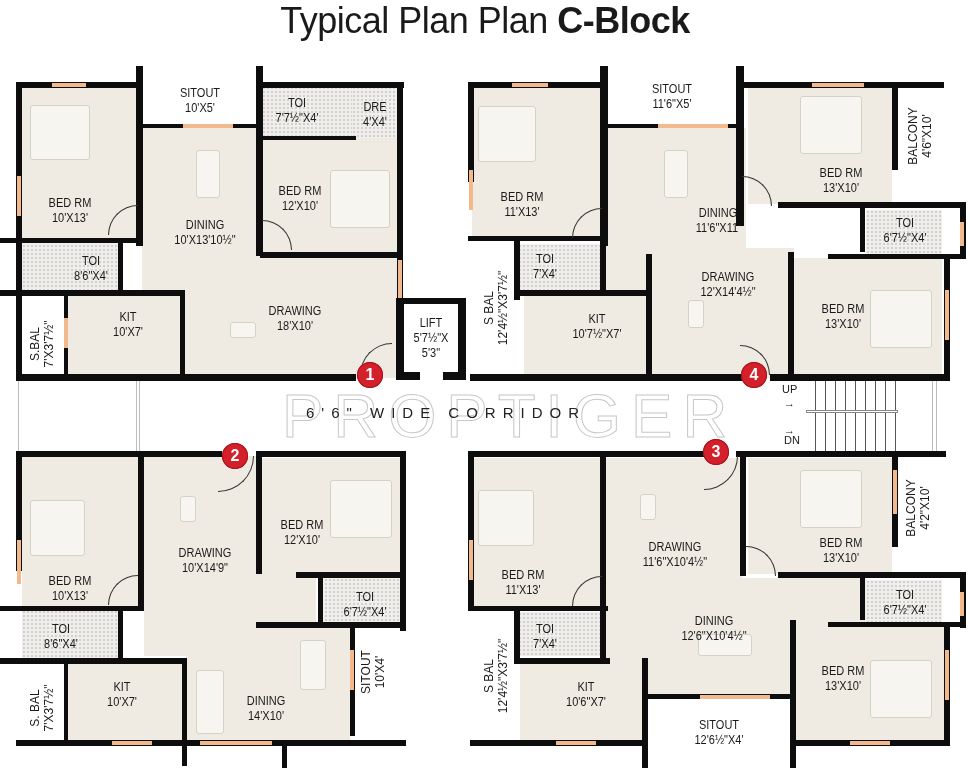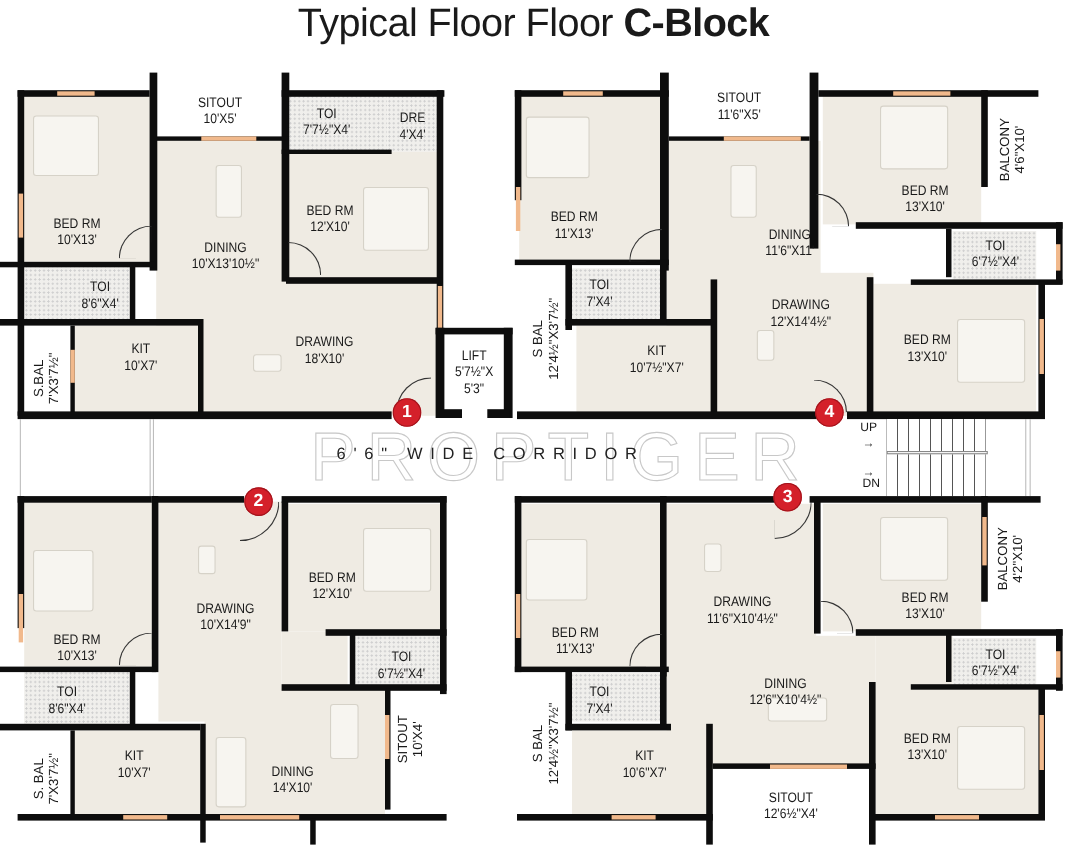--- a/index.html
+++ b/index.html
@@ -29,21 +29,21 @@
   .watermark { position: absolute; font-size: 62px; color: transparent; -webkit-text-stroke: 1px #c8c8c8;
                letter-spacing: 10px; font-weight: 300; }
   .stairs { position: absolute; background: repeating-linear-gradient(90deg, #ffffff 0 9px, #555 9px 10px); }
   .furn { position: absolute; border: 1px solid #d6d2c8; background: #f7f5f0; border-radius: 3px; }
   .arrow { position: absolute; font-size: 11px; }
 </style>
 </head>
 <body>
 
 <div class="title">
-  <span>Typical Floor Floor </span><b>C-Block</b>
+  <span>Typical Plan Plan </span><b>C-Block</b>
 </div>
 
 <div class="plan">
 
   <div>
     <div class="room" style="left:20px;top:86px;width:118px;height:152px;"></div>
     <div class="room open" style="left:142px;top:66px;width:116px;height:62px;"></div>
     <div class="room" style="left:142px;top:128px;width:120px;height:250px;"></div>
     <div class="room wet" style="left:262px;top:86px;width:90px;height:52px;"></div>
     <div class="room wet" style="left:352px;top:86px;width:48px;height:52px;"></div>

